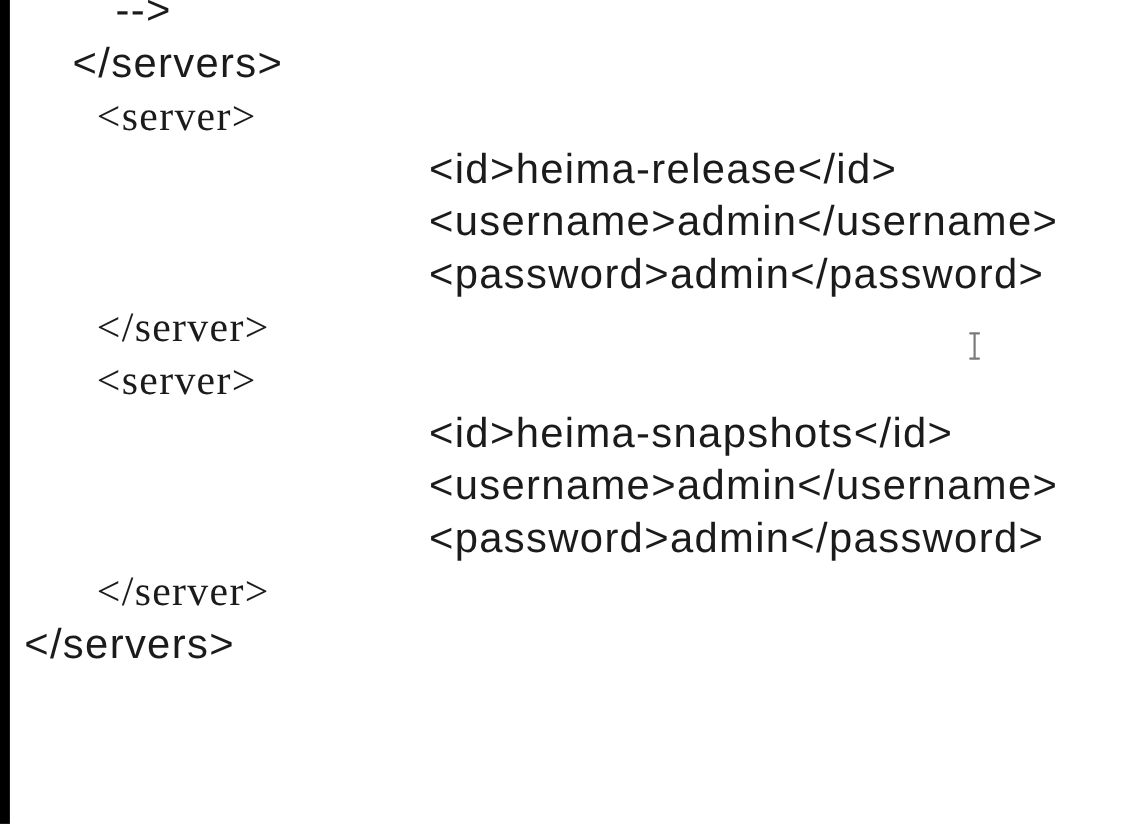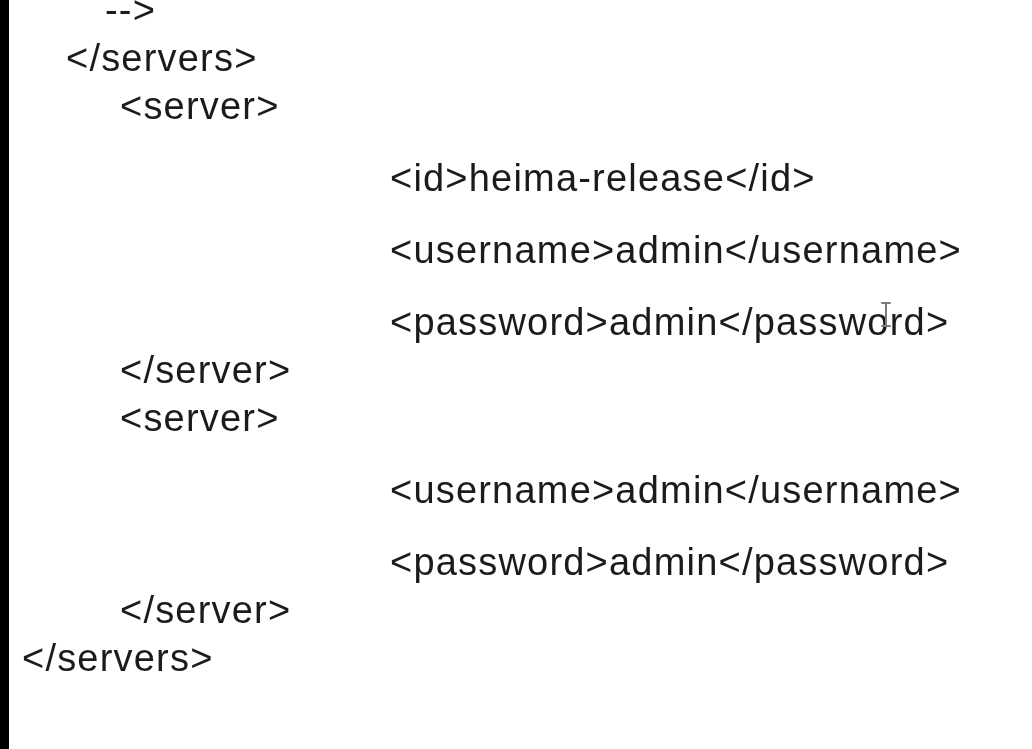--- a/index.html
+++ b/index.html
@@ -34,22 +34,22 @@
   }
   .code-line {
     height: 48px;
     line-height: 48px;
     white-space: pre;
   }
   
   .ind-a { padding-left: 105px; } 
   .ind-b { padding-left: 66px;  } 
   .ind-0 { padding-left: 22px;  } 
-  .ind-1 { padding-left: 120px; } 
-  .ind-2 { padding-left: 390px; margin-top: 24px; } 
+  .ind-1 { padding-left: 88px; font-family: Liberation Serif, serif; } 
+  .ind-2 { padding-left: 390px; } 
   .ibeam-cursor {
     position: absolute;
     left: 879px;
     top: 301px;
     z-index: 6;
   }
 </style>
 </head>
 <body>
 
@@ -57,20 +57,21 @@
 
 <div class="code-block">
   <div class="code-line ind-a">--&gt;</div>
   <div class="code-line ind-b">&lt;/servers&gt;</div>
   <div class="code-line ind-1">&lt;server&gt;</div>
   <div class="code-line ind-2">&lt;id&gt;heima-release&lt;/id&gt;</div>
   <div class="code-line ind-2">&lt;username&gt;admin&lt;/username&gt;</div>
   <div class="code-line ind-2">&lt;password&gt;admin&lt;/password&gt;</div>
   <div class="code-line ind-1">&lt;/server&gt;</div>
   <div class="code-line ind-1">&lt;server&gt;</div>
+  <div class="code-line ind-2">&lt;id&gt;heima-snapshots&lt;/id&gt;</div>
   <div class="code-line ind-2">&lt;username&gt;admin&lt;/username&gt;</div>
   <div class="code-line ind-2">&lt;password&gt;admin&lt;/password&gt;</div>
   <div class="code-line ind-1">&lt;/server&gt;</div>
   <div class="code-line ind-0">&lt;/servers&gt;</div>
 </div>
 
 <div class="ibeam-cursor">
   <svg width="14" height="27" viewBox="0 0 14 27">
     <path d="M3 2 H11 M7 2 V25 M3 25 H11" stroke="#7b7b7b" stroke-width="2" fill="none" stroke-linecap="round"></path>
   </svg>

